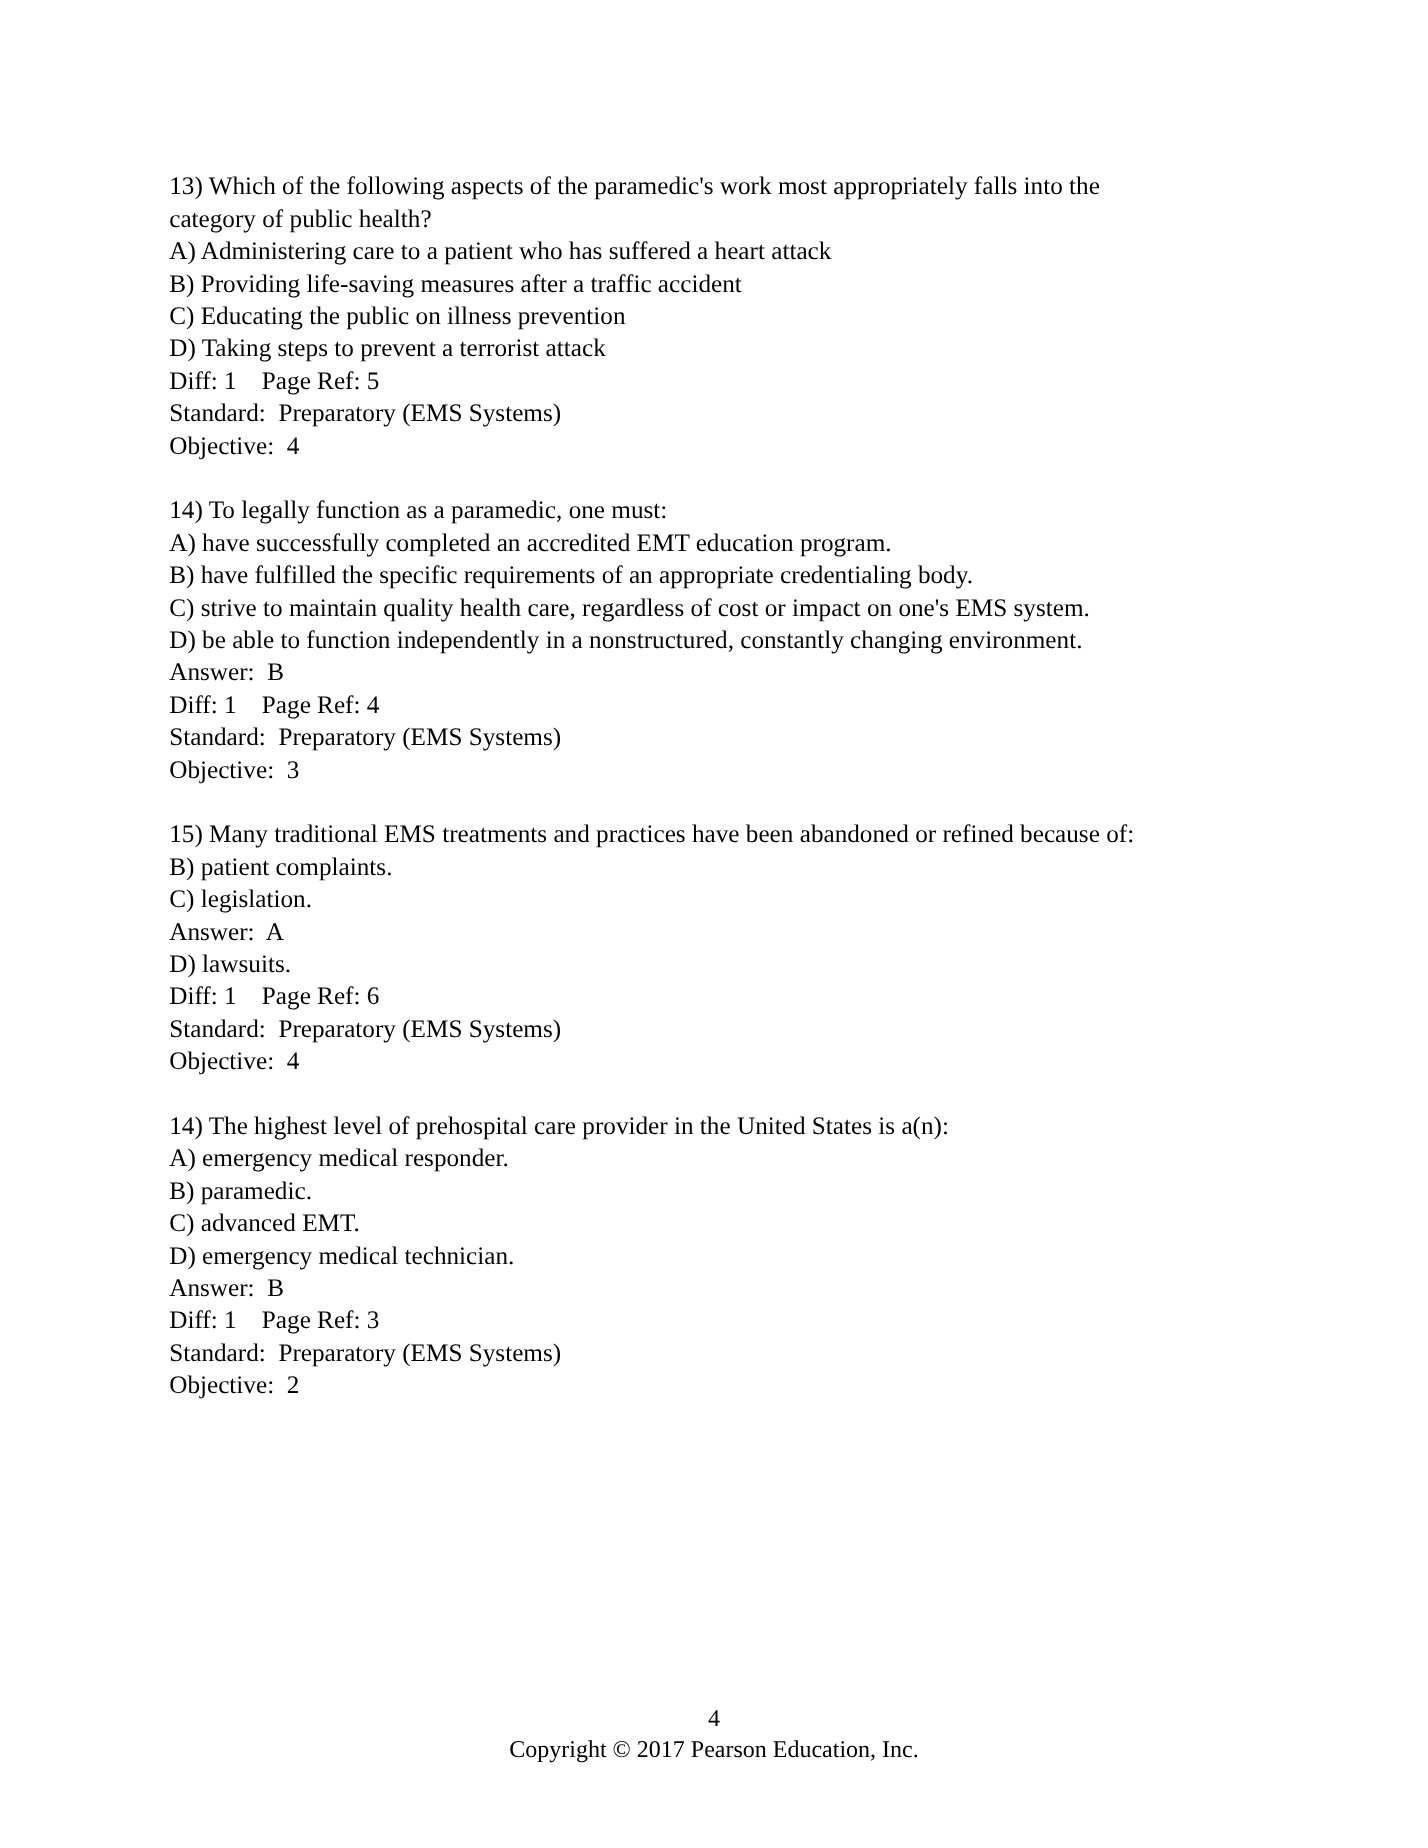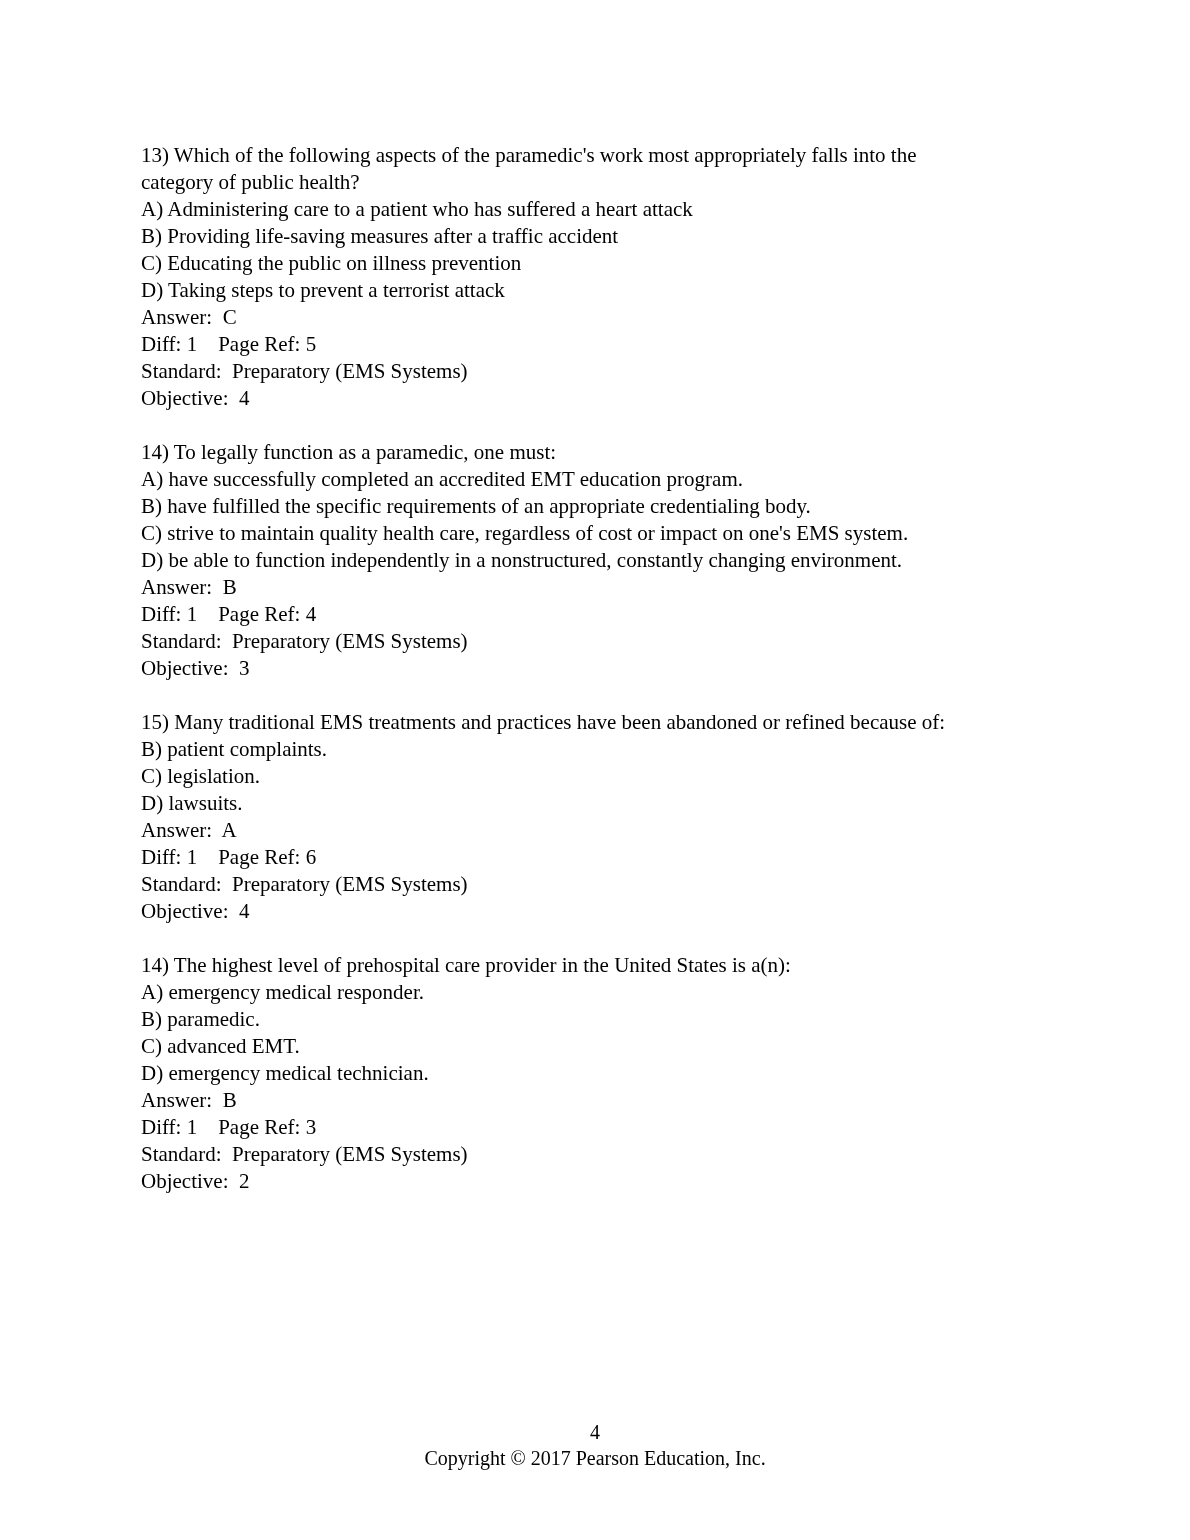--- a/index.html
+++ b/index.html
@@ -47,21 +47,20 @@
 <div class="page">
   <div class="content">
 
     <div class="question">
       <div class="line">13) Which of the following aspects of the paramedic's work most appropriately falls into the
 category of public health?</div>
       <div class="line">A) Administering care to a patient who has suffered a heart attack</div>
       <div class="line">B) Providing life-saving measures after a traffic accident</div>
       <div class="line">C) Educating the public on illness prevention</div>
       <div class="line">D) Taking steps to prevent a terrorist attack</div>
-      <div class="line">Answer:  C</div>
       <div class="line">Diff: 1    Page Ref: 5</div>
       <div class="line">Standard:  Preparatory (EMS Systems)</div>
       <div class="line">Objective:  4</div>
     </div>
 
     <div class="question">
       <div class="line">14) To legally function as a paramedic, one must:</div>
       <div class="line">A) have successfully completed an accredited EMT education program.</div>
       <div class="line">B) have fulfilled the specific requirements of an appropriate credentialing body.</div>
       <div class="line">C) strive to maintain quality health care, regardless of cost or impact on one's EMS system.</div>
@@ -69,22 +68,22 @@
       <div class="line">Answer:  B</div>
       <div class="line">Diff: 1    Page Ref: 4</div>
       <div class="line">Standard:  Preparatory (EMS Systems)</div>
       <div class="line">Objective:  3</div>
     </div>
 
     <div class="question">
       <div class="line">15) Many traditional EMS treatments and practices have been abandoned or refined because of:</div>
       <div class="line">B) patient complaints.</div>
       <div class="line">C) legislation.</div>
+      <div class="line">Answer:  A</div>
       <div class="line">D) lawsuits.</div>
-      <div class="line">Answer:  A</div>
       <div class="line">Diff: 1    Page Ref: 6</div>
       <div class="line">Standard:  Preparatory (EMS Systems)</div>
       <div class="line">Objective:  4</div>
     </div>
 
     <div class="question">
       <div class="line">14) The highest level of prehospital care provider in the United States is a(n):</div>
       <div class="line">A) emergency medical responder.</div>
       <div class="line">B) paramedic.</div>
       <div class="line">C) advanced EMT.</div>

